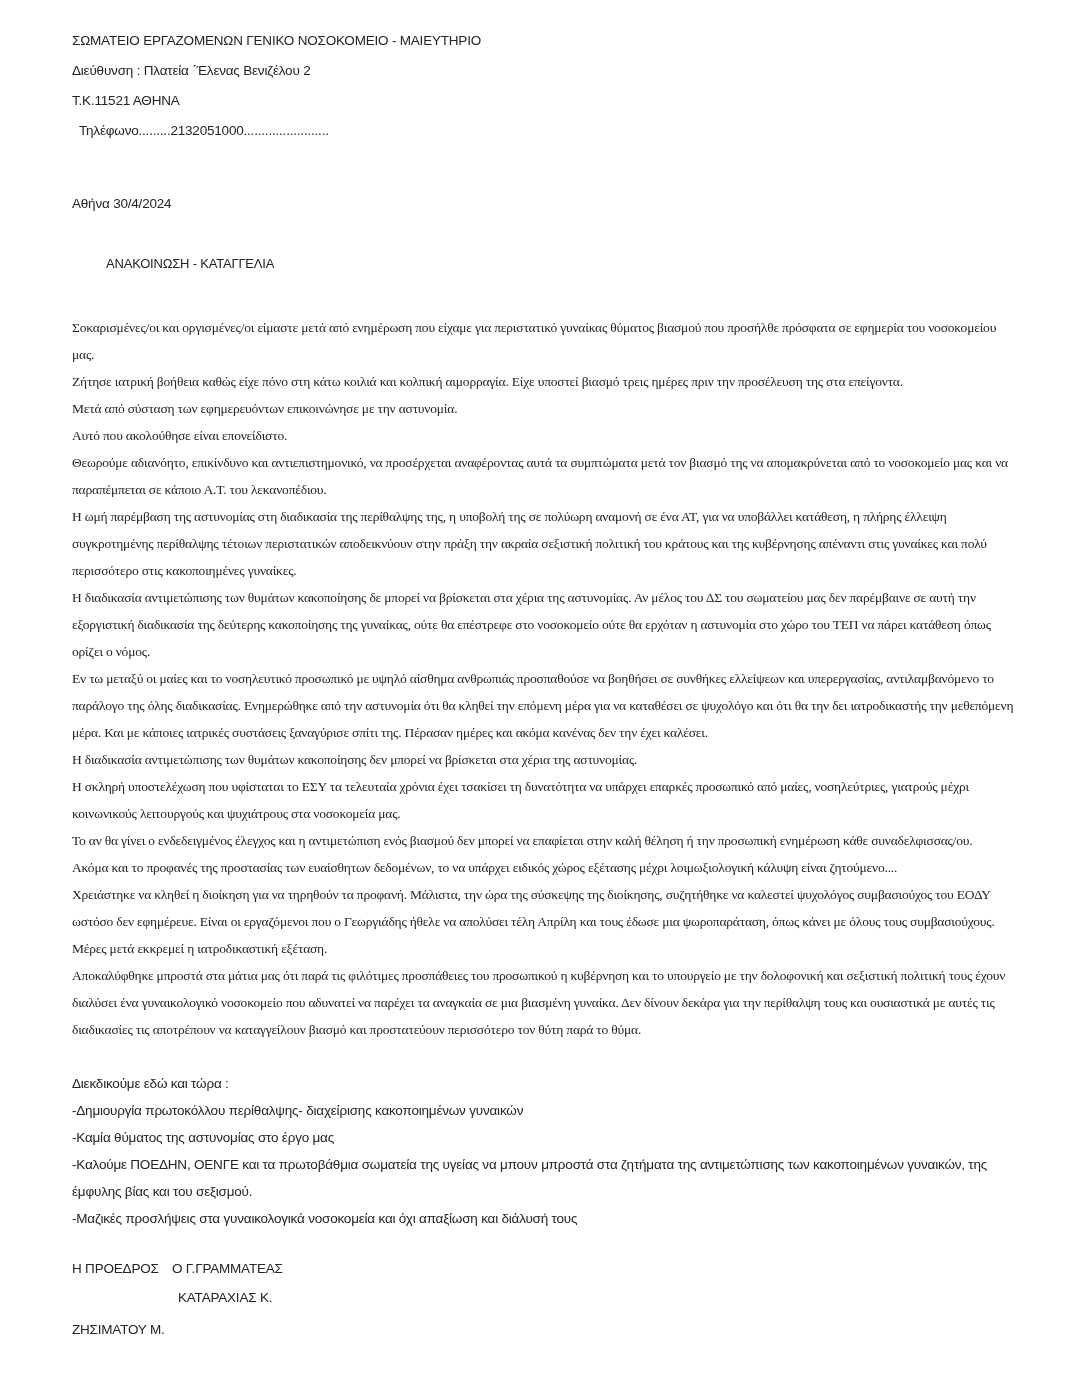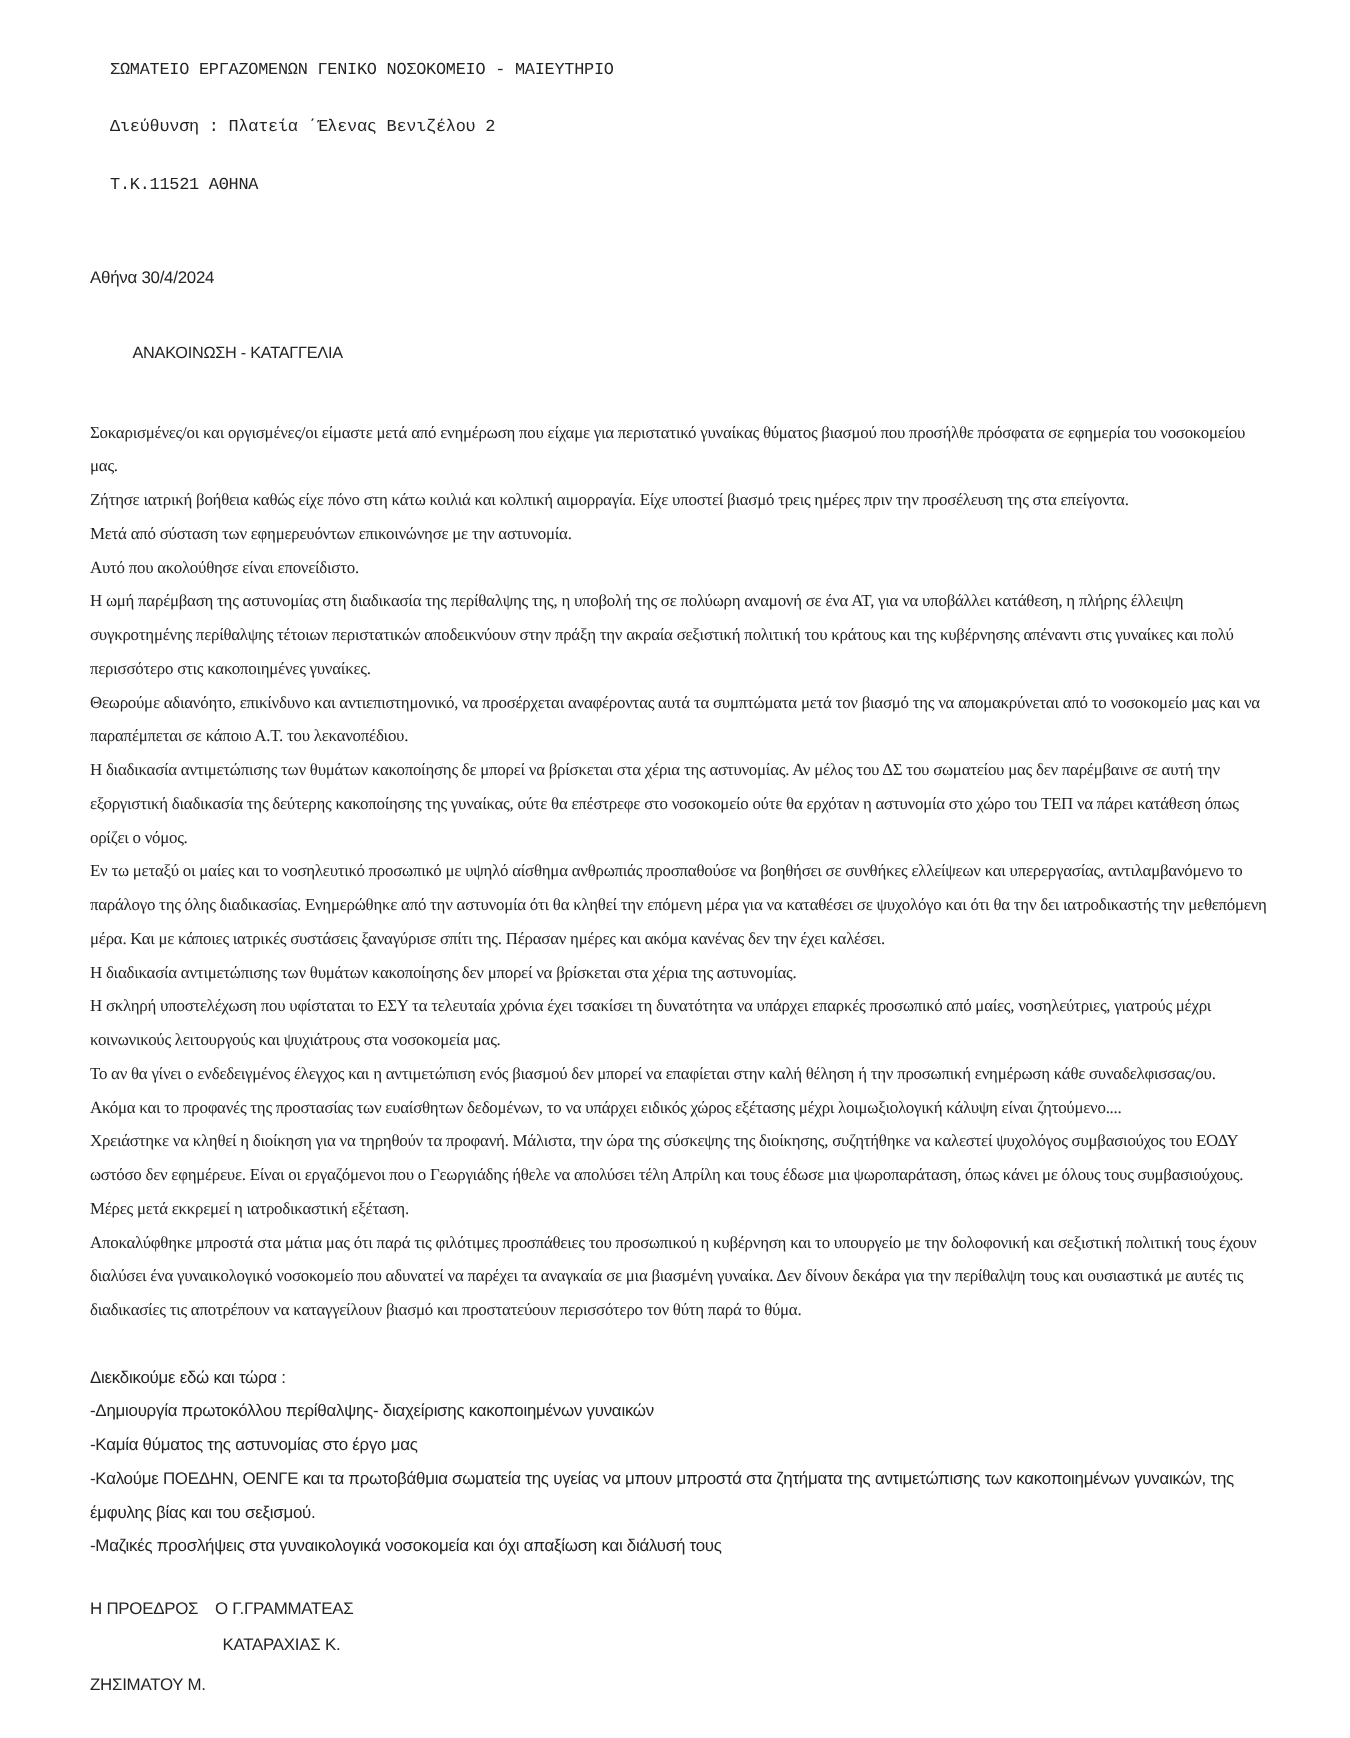--- a/index.html
+++ b/index.html
@@ -14,24 +14,23 @@
     box-sizing: border-box;
     padding: 26px 60px 0 72px;
     overflow: hidden;
     background: #ffffff;
     color: #242424;
     font-family: "Liberation Sans", "DejaVu Sans", sans-serif;
     font-size: 13.5px;
     letter-spacing: -0.2px;
   }
   .hdr p {
-    margin: 16px;
+    margin: 0;
     line-height: 30px;
     white-space: pre;
-    font-family: Liberation Mono, monospace;
   }
   .hdr .indented {
     padding-left: 95px;
   }
   .hdr .phone {
     padding-left: 7px;
   }
   .date-line {
     margin: 43px 0 0 0;
     line-height: 30px;
@@ -79,33 +78,34 @@
 </style>
 </head>
 <body>
 
 <div class="page">
 
   <div class="hdr">
     <p>ΣΩΜΑΤΕΙΟ ΕΡΓΑΖΟΜΕΝΩΝ ΓΕΝΙΚΟ ΝΟΣΟΚΟΜΕΙΟ - ΜΑΙΕΥΤΗΡΙΟ</p>
     <p>Διεύθυνση : Πλατεία ΄Έλενας Βενιζέλου 2</p>
     <p>Τ.Κ.11521 ΑΘΗΝΑ</p>
+    <p class="phone">Τηλέφωνο.........2132051000........................</p>
   </div>
 
   <p class="date-line">Αθήνα 30/4/2024</p>
 
   <h1 class="doc-title">ΑΝΑΚΟΙΝΩΣΗ - ΚΑΤΑΓΓΕΛΙΑ</h1>
 
   <div class="body-text">
     <p>Σοκαρισμένες/οι και οργισμένες/οι είμαστε μετά από ενημέρωση που είχαμε για περιστατικό γυναίκας θύματος βιασμού που προσήλθε πρόσφατα σε εφημερία του νοσοκομείου μας.</p>
     <p>Ζήτησε ιατρική βοήθεια καθώς είχε πόνο στη κάτω κοιλιά και κολπική αιμορραγία. Είχε υποστεί βιασμό τρεις ημέρες πριν την προσέλευση της στα επείγοντα.</p>
     <p>Μετά από σύσταση των εφημερευόντων επικοινώνησε με την αστυνομία.</p>
     <p>Αυτό που ακολούθησε είναι επονείδιστο.</p>
+    <p>Θεωρούμε αδιανόητο, επικίνδυνο και αντιεπιστημονικό, να προσέρχεται αναφέροντας αυτά τα συμπτώματα μετά τον βιασμό της να απομακρύνεται από το νοσοκομείο μας και να παραπέμπεται σε κάποιο Α.Τ. του λεκανοπέδιου.</p>
     <p>Η ωμή παρέμβαση της αστυνομίας στη διαδικασία της περίθαλψης της, η υποβολή της σε πολύωρη αναμονή σε ένα ΑΤ, για να υποβάλλει κατάθεση, η πλήρης έλλειψη συγκροτημένης περίθαλψης τέτοιων περιστατικών αποδεικνύουν στην πράξη την ακραία σεξιστική πολιτική του κράτους και της κυβέρνησης απέναντι στις γυναίκες και πολύ περισσότερο στις κακοποιημένες γυναίκες.</p>
-    <p>Θεωρούμε αδιανόητο, επικίνδυνο και αντιεπιστημονικό, να προσέρχεται αναφέροντας αυτά τα συμπτώματα μετά τον βιασμό της να απομακρύνεται από το νοσοκομείο μας και να παραπέμπεται σε κάποιο Α.Τ. του λεκανοπέδιου.</p>
     <p>Η διαδικασία αντιμετώπισης των θυμάτων κακοποίησης δε μπορεί να βρίσκεται στα χέρια της αστυνομίας. Αν μέλος του ΔΣ του σωματείου μας δεν παρέμβαινε σε αυτή την εξοργιστική διαδικασία της δεύτερης κακοποίησης της γυναίκας, ούτε θα επέστρεφε στο νοσοκομείο ούτε θα ερχόταν η αστυνομία στο χώρο του ΤΕΠ να πάρει κατάθεση όπως ορίζει ο νόμος.</p>
     <p>Εν τω μεταξύ οι μαίες και το νοσηλευτικό προσωπικό με υψηλό αίσθημα ανθρωπιάς προσπαθούσε να βοηθήσει σε συνθήκες ελλείψεων και υπερεργασίας, αντιλαμβανόμενο το παράλογο της όλης διαδικασίας. Ενημερώθηκε από την αστυνομία ότι θα κληθεί την επόμενη μέρα για να καταθέσει σε ψυχολόγο και ότι θα την δει ιατροδικαστής την μεθεπόμενη μέρα. Και με κάποιες ιατρικές συστάσεις ξαναγύρισε σπίτι της. Πέρασαν ημέρες και ακόμα κανένας δεν την έχει καλέσει.</p>
     <p>Η διαδικασία αντιμετώπισης των θυμάτων κακοποίησης δεν μπορεί να βρίσκεται στα χέρια της αστυνομίας.</p>
     <p>Η σκληρή υποστελέχωση που υφίσταται το ΕΣΥ τα τελευταία χρόνια έχει τσακίσει τη δυνατότητα να υπάρχει επαρκές προσωπικό από μαίες, νοσηλεύτριες, γιατρούς μέχρι κοινωνικούς λειτουργούς και ψυχιάτρους στα νοσοκομεία μας.</p>
     <p>Το αν θα γίνει ο ενδεδειγμένος έλεγχος και η αντιμετώπιση ενός βιασμού δεν μπορεί να επαφίεται στην καλή θέληση ή την προσωπική ενημέρωση κάθε συναδελφισσας/ου.</p>
     <p>Ακόμα και το προφανές της προστασίας των ευαίσθητων δεδομένων, το να υπάρχει ειδικός χώρος εξέτασης μέχρι λοιμωξιολογική κάλυψη είναι ζητούμενο....</p>
     <p>Χρειάστηκε να κληθεί η διοίκηση για να τηρηθούν τα προφανή. Μάλιστα, την ώρα της σύσκεψης της διοίκησης, συζητήθηκε να καλεστεί ψυχολόγος συμβασιούχος του ΕΟΔΥ ωστόσο δεν εφημέρευε. Είναι οι εργαζόμενοι που ο Γεωργιάδης ήθελε να απολύσει τέλη Απρίλη και τους έδωσε μια ψωροπαράταση, όπως κάνει με όλους τους συμβασιούχους.</p>
     <p>Μέρες μετά εκκρεμεί η ιατροδικαστική εξέταση.</p>
     <p>Αποκαλύφθηκε μπροστά στα μάτια μας ότι παρά τις φιλότιμες προσπάθειες του προσωπικού η κυβέρνηση και το υπουργείο με την δολοφονική και σεξιστική πολιτική τους έχουν διαλύσει ένα γυναικολογικό νοσοκομείο που αδυνατεί να παρέχει τα αναγκαία σε μια βιασμένη γυναίκα. Δεν δίνουν δεκάρα για την περίθαλψη τους και ουσιαστικά με αυτές τις διαδικασίες τις αποτρέπουν να καταγγείλουν βιασμό και προστατεύουν περισσότερο τον θύτη παρά το θύμα.</p>
   </div>

